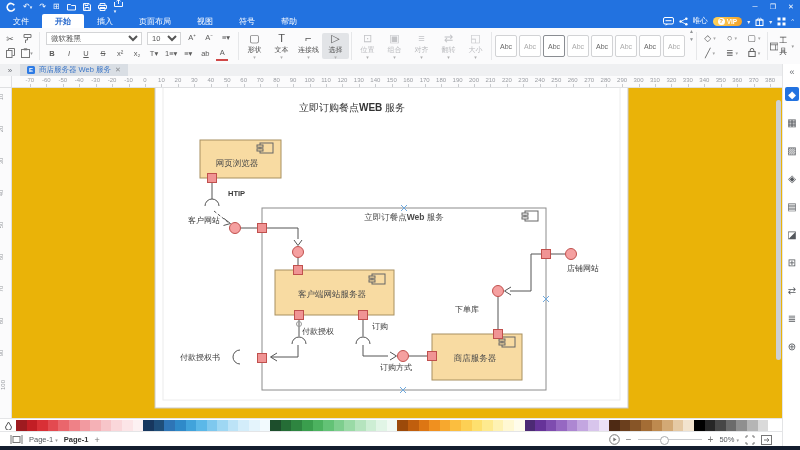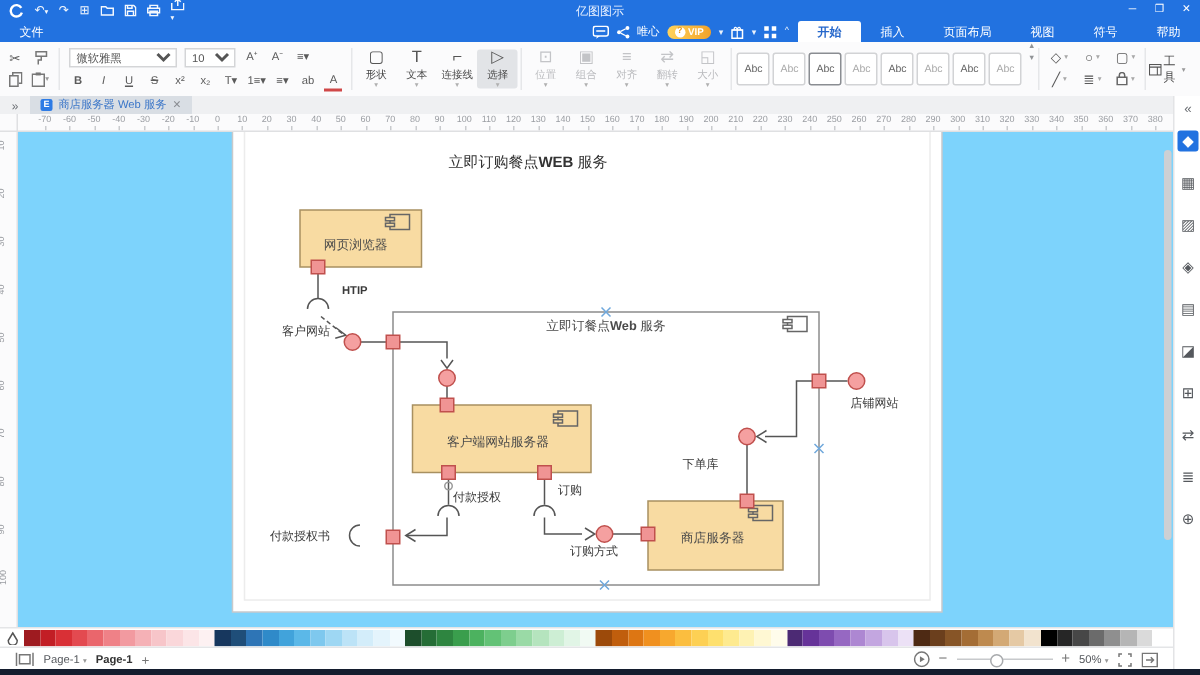--- a/index.html
+++ b/index.html
@@ -20,21 +20,21 @@
   .vip{display:flex;align-items:center;gap:2px;background:linear-gradient(90deg,#FFD35C,#F2A229);border-radius:6px;padding:0 5px;height:9px;color:#fff;font-size:6.5px;font-weight:bold;}
   .vip .q{display:inline-block;width:7px;height:7px;border-radius:50%;background:#fff;color:#E89B1C;font-size:6px;line-height:7px;text-align:center;font-weight:bold;}
   .mr-car{font-size:6px;opacity:.9}
   
   #toolbar{position:absolute;left:0;top:28px;width:800px;height:36px;background:#FBFBFC;border-bottom:1px solid #E2E3E5;display:flex;align-items:stretch;}
   .tgroup{display:flex;flex-direction:column;justify-content:center;gap:2px;padding:2px 4px;}
   .trow{display:flex;align-items:center;gap:5px;}
   .ti{min-width:12px;height:12px;display:flex;align-items:center;justify-content:center;color:#5A5A5A;font-size:9px;line-height:1;cursor:default;}
   .ti.small{font-size:7.5px;}
   .sep{width:1px;background:#E6E7E9;margin:4px 2px;}
-  select.fontsel{width:72px;height:13px;font-size:7.5px;border:1px solid #D4D5D7;background:#fff;color:#555;}
+  select.fontsel{width:96px;height:13px;font-size:7.5px;border:1px solid #D4D5D7;background:#fff;color:#555;}
   select.sizesel{width:34px;height:13px;font-size:7.5px;border:1px solid #D4D5D7;background:#fff;color:#555;}
   .bigbtn{width:27px;display:flex;flex-direction:column;align-items:center;justify-content:center;gap:1px;margin:2px 0;border-radius:2px;color:#4A4A4A;}
   .bigbtn .glyph{font-size:11px;line-height:11px;color:#555;}
   .bigbtn .lbl{font-size:7px;}
   .bigbtn.active{background:#E2E4E7;}
   .bigbtn.disabled{color:#B9BABD;}
   .bigbtn.disabled .glyph{color:#C3C4C7;}
   .bigbtn .car{font-size:5px;color:#B0B0B0;line-height:3px;}
   .abc{width:20px;height:20px;border:1px solid #D2D3D5;background:#fff;display:flex;align-items:center;justify-content:center;font-size:7px;color:#666;margin:0 1px;border-radius:2px;}
   .abc.sel{border-color:#8A8D92;}
@@ -45,21 +45,21 @@
   .mini .mi .c{font-size:5px;color:#A8A8A8;}
   #toolsbtn{width:24px;display:flex;flex-direction:row;align-items:center;justify-content:center;gap:1px;color:#4A4A4A;}
   
   #tabbar{position:absolute;left:0;top:64px;width:782px;height:12px;background:#EFF0F2;display:flex;align-items:stretch;border-bottom:1px solid #E2E3E5;}
   #tab-exp{width:20px;display:flex;align-items:center;justify-content:center;color:#6B6E73;font-size:8px;}
   #doctab{display:flex;align-items:center;gap:4px;background:#D9DEE4;padding:0 7px;max-width:180px;}
   #doctab .dicon{width:8px;height:8px;background:#2D7BE5;border-radius:1.5px;color:#fff;font-size:6px;line-height:8px;text-align:center;font-weight:bold;}
   #doctab .dtitle{color:#3B76C8;font-size:7.5px;white-space:nowrap;}
   #doctab .dclose{color:#8A8D92;font-size:7px;}
   
-  #canvas{position:absolute;left:0;top:76px;width:782px;height:342px;background:#7dd3fc;overflow:hidden;}
+  #canvas{position:absolute;left:0;top:76px;width:782px;height:342px;background:#eab308;overflow:hidden;}
   #hruler{position:absolute;left:12px;top:0;width:770px;height:11px;background:#FBFBFC;border-bottom:1px solid #DFE0E2;overflow:hidden;}
   #vruler{position:absolute;left:0;top:11px;width:11px;height:331px;background:#FBFBFC;border-right:1px solid #DFE0E2;overflow:hidden;}
   #rcorner{position:absolute;left:0;top:0;width:11px;height:11px;background:#FBFBFC;border-right:1px solid #DFE0E2;border-bottom:1px solid #DFE0E2;}
   .htick{position:absolute;top:1px;font-size:6px;color:#9A9DA2;transform:translateX(-50%);}
   .hmark{position:absolute;bottom:0;width:1px;height:3px;background:#C9CBCE;}
   .vtick{position:absolute;left:-2px;font-size:6px;color:#9A9DA2;transform:rotate(-90deg);}
   #diagram-svg{position:absolute;left:0;top:0;}
   #vscroll{position:absolute;right:1px;top:24px;width:5px;height:260px;background:#CDD0D4;border-radius:3px;}
   
   #sidebar{position:absolute;left:782px;top:64px;width:18px;height:382px;background:#FFFFFF;border-left:1px solid #E3E4E6;display:flex;flex-direction:column;align-items:center;gap:0;}
@@ -110,30 +110,37 @@
             <path d="M2 2.5v-2h5v2 M.5 2.5h8v3h-8z M2 4.5h5v3h-5z" fill="none" stroke="#fff" stroke-width="1"></path>
           </svg>
     </span>
     <span class="qi">
       <svg class="sicon" width="9" height="8" viewBox="0 0 9 8">
             <path d="M.5 3v4.5h8V3 M4.5 5V.5 M2.5 2.2 4.5.3l2 1.9" fill="none" stroke="#fff" stroke-width="1"></path>
           </svg>
       <span style="font-size:5px">▾</span>
     </span>
   </div>
-  <div id="app-title">亿图图示</div>
   <div id="winctl">
     <span class="wbtn">─</span>
     <span class="wbtn">❐</span>
     <span class="wbtn">✕</span>
   </div>
 </div>
 
 <div id="menubar">
   <div class="mtab">文件</div>
+  <div id="mtabs" style="display: flex;">
+        <div class="mtab active">开始</div>
+        <div class="mtab">插入</div>
+        <div class="mtab">页面布局</div>
+        <div class="mtab">视图</div>
+        <div class="mtab">符号</div>
+        <div class="mtab">帮助</div>
+      </div>
   <div id="menu-right">
     <span>
       <svg class="sicon" width="11" height="9" viewBox="0 0 11 9">
             <rect x="0.5" y="0.5" width="10" height="6.5" rx="1.5" fill="none" stroke="#fff"></rect>
             <path d="M3 7l-.5 1.8L5 7" fill="#fff"></path>
             <path d="M2.5 3.7h6" stroke="#fff"></path>
           </svg>
     </span>
     <span>
       <svg class="sicon" width="9" height="9" viewBox="0 0 9 9">
@@ -159,28 +166,20 @@
     <span>
       <svg class="sicon" width="9" height="9" viewBox="0 0 9 9">
             <rect x="0.5" y="0.5" width="3" height="3" fill="#fff"></rect>
             <rect x="5.5" y="0.5" width="3" height="3" fill="#fff"></rect>
             <rect x="0.5" y="5.5" width="3" height="3" fill="#fff"></rect>
             <rect x="5.5" y="5.5" width="3" height="3" fill="#fff"></rect>
           </svg>
     </span>
     <span class="mr-car">^</span>
   </div>
-  <div id="mtabs" style="display: flex;">
-        <div class="mtab active">开始</div>
-        <div class="mtab">插入</div>
-        <div class="mtab">页面布局</div>
-        <div class="mtab">视图</div>
-        <div class="mtab">符号</div>
-        <div class="mtab">帮助</div>
-      </div>
 </div>
 
 <div id="toolbar">
   <div class="tgroup">
     <div class="trow">
       <span class="ti">✂</span>
       <span class="ti">
         <svg class="sicon" width="9" height="10" viewBox="0 0 9 10">
               <path d="M1 .5h7v3h-7z" fill="none" stroke="#777"></path>
               <path d="M4.5 3.5v2.5h-2v3" fill="none" stroke="#777"></path>

